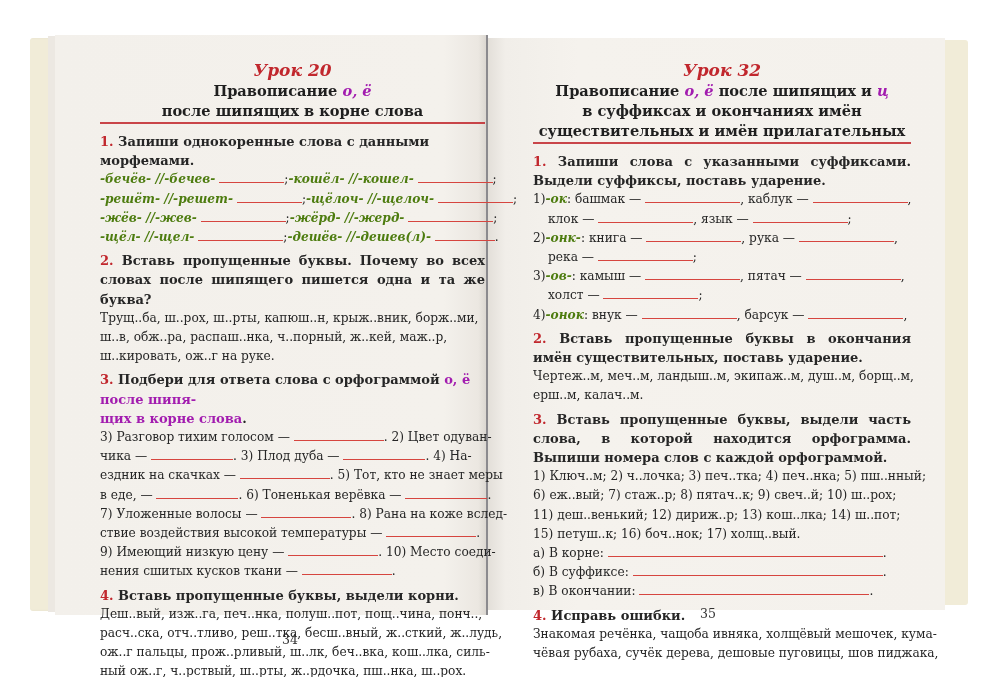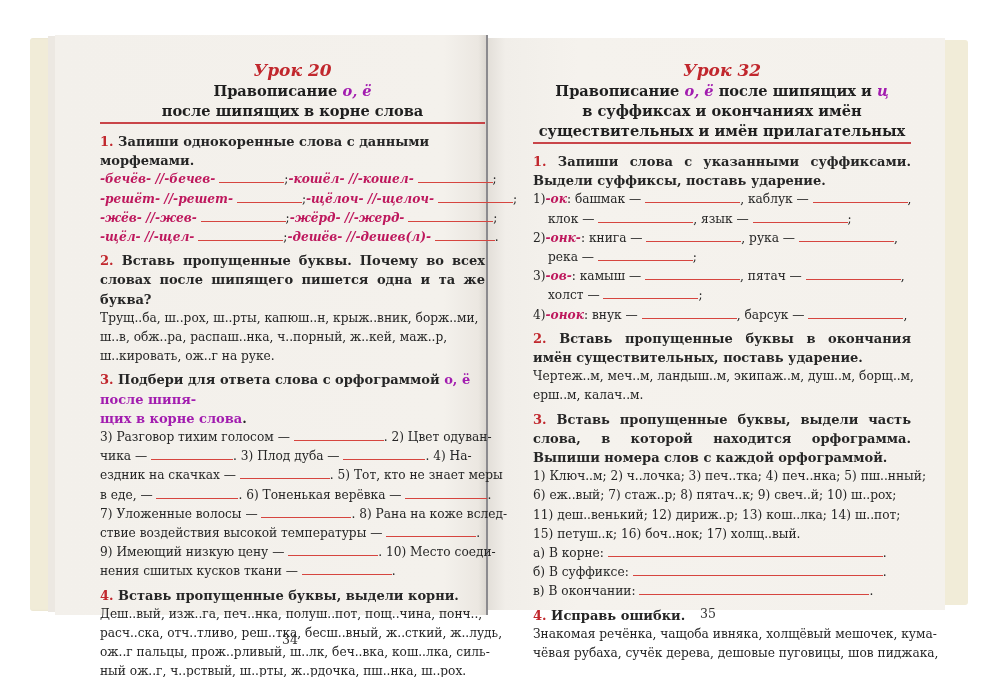--- a/index.html
+++ b/index.html
@@ -17,21 +17,21 @@
   .right-c{left:533px;top:60px;width:378px;}
   .lesson{font-style:italic;font-weight:bold;color:#c1272d;text-align:center;font-size:17px;line-height:21px;}
   .title{font-weight:bold;text-align:center;font-size:14.6px;line-height:20px;color:#1f1f1f;}
   .red{color:#a21caf;margin-top:24px;}
   .title-rule{height:2px;background:#c1272d;margin:1px 0 8px 0;opacity:0.85;}
   .task{margin-top:4px;}
   .task-head{font-weight:bold;font-size:13px;}
   .num{color:#c1272d;font-weight:bold;}
   .line{white-space:nowrap;}
   .blank{display:inline-block;border-bottom:1px solid #d6453f;height:12px;vertical-align:baseline;}
-  .morph{color:#be185d;font-style:italic;font-weight:bold;}
+  .morph{color:#4d7c0f;font-style:italic;font-weight:bold;}
   .justify{text-align:justify;}
   .pagenum{position:absolute;font-size:12.5px;color:#333;}
 </style>
 </head>
 <body>
 
 <div class="book">
   <div class="edge-left"></div>
   <div class="edge-left2"></div>
   <div class="edge-right"></div>

